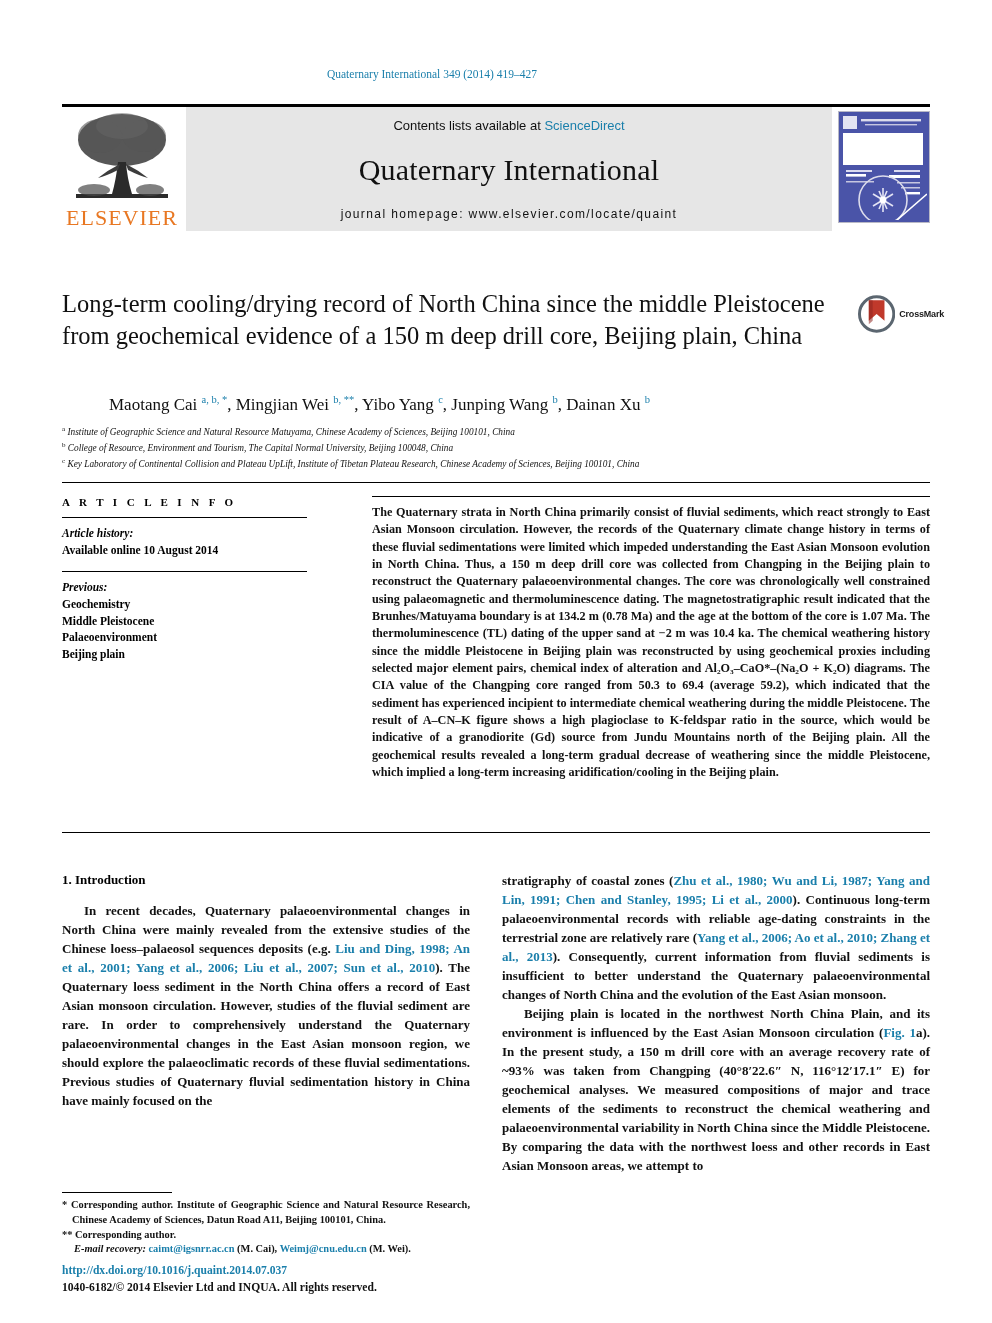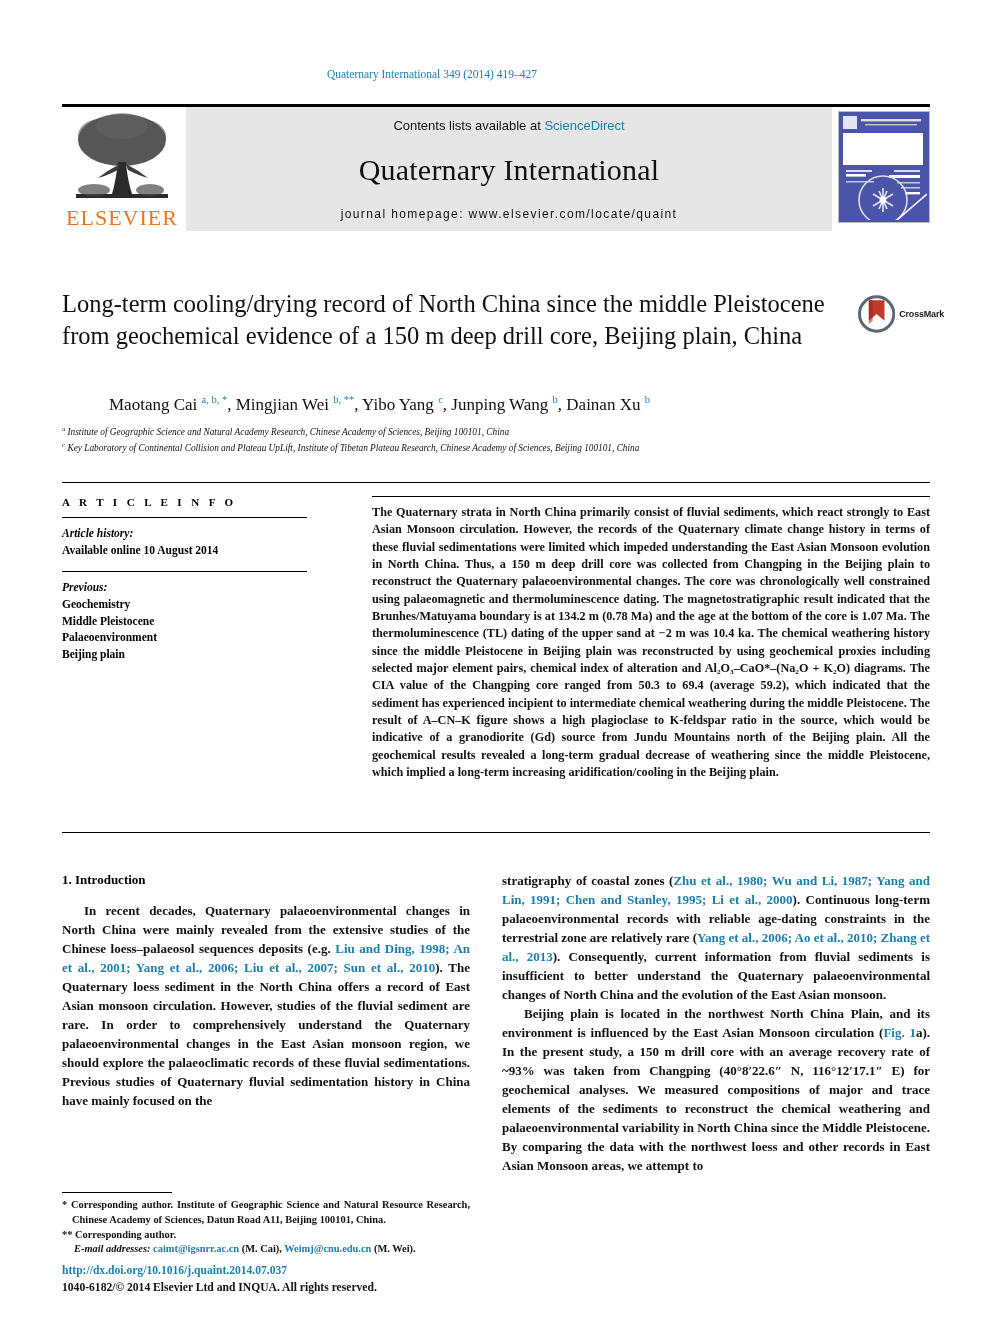--- a/index.html
+++ b/index.html
@@ -376,21 +376,25 @@
       <path d="M11 5 h4 v21 l-4 3.5 z" fill="#8e2620" opacity="0.55"></path>
     </svg>
     <span class="crossmark-text">CrossMark</span>
   </div>
 
   <div class="authors">Maotang Cai <sup>a, b, *</sup>, Mingjian Wei <sup>b, **</sup>, Yibo Yang <sup>c</sup>, Junping Wang <sup>b</sup>, Dainan Xu <sup>b</sup></div>
 
   <div class="affils">
     <div>
       <sup>a</sup>
-      <span>Institute of Geographic Science and Natural Academy Research, Chinese Academy of Sciences, Beijing 100101, China</span>
+      <span>Institute of Geographic Science and Natural Resource Matuyama, Chinese Academy of Sciences, Beijing 100101, China</span>
+    </div>
+    <div>
+      <sup>b</sup>
+      <span>College of Resource, Environment and Tourism, The Capital Normal University, Beijing 100048, China</span>
     </div>
     <div>
       <sup>c</sup>
       <span>Key Laboratory of Continental Collision and Plateau UpLift, Institute of Tibetan Plateau Research, Chinese Academy of Sciences, Beijing 100101, China</span>
     </div>
   </div>
 
   <div class="rule-thick" style="top:482px;"></div>
 
   <div class="info-col">
@@ -422,21 +426,21 @@
   <div class="body-right">
     <p class="para noindent">stratigraphy of coastal zones (<span class="cite">Zhu et al., 1980; Wu and Li, 1987; Yang and Lin, 1991; Chen and Stanley, 1995; Li et al., 2000</span>). Continuous long-term palaeoenvironmental records with reliable age-dating constraints in the terrestrial zone are relatively rare (<span class="cite">Yang et al., 2006; Ao et al., 2010; Zhang et al., 2013</span>). Consequently, current information from fluvial sediments is insufficient to better understand the Quaternary palaeoenvironmental changes of North China and the evolution of the East Asian monsoon.</p>
     <p class="para">Beijing plain is located in the northwest North China Plain, and its environment is influenced by the East Asian Monsoon circulation (<span class="cite">Fig. 1</span>a). In the present study, a 150 m drill core with an average recovery rate of ~93% was taken from Changping (40°8′22.6″ N, 116°12′17.1″ E) for geochemical analyses. We measured compositions of major and trace elements of the sediments to reconstruct the chemical weathering and palaeoenvironmental variability in North China since the Middle Pleistocene. By comparing the data with the northwest loess and other records in East Asian Monsoon areas, we attempt to</p>
   </div>
 
   <div class="footnotes">
     <div class="fn-rule"></div>
     <div class="fn fn-indent">* Corresponding author. Institute of Geographic Science and Natural Resource Research, Chinese Academy of Sciences, Datun Road A11, Beijing 100101, China.</div>
     <div class="fn fn-indent">** Corresponding author.</div>
     <div class="fn" style="padding-left:12px;">
-      <em>E-mail addresses:</em>
+      <em>E-mail recovery:</em>
       <span class="link">caimt@igsnrr.ac.cn</span>
       <span>(M. Cai),</span>
       <span class="link">Weimj@cnu.edu.cn</span>
       <span>(M. Wei).</span>
     </div>
   </div>
 
   <div class="doi-block">
     <div class="doi-line">http://dx.doi.org/10.1016/j.quaint.2014.07.037</div>
     <div class="issn-line">1040-6182/© 2014 Elsevier Ltd and INQUA. All rights reserved.</div>

